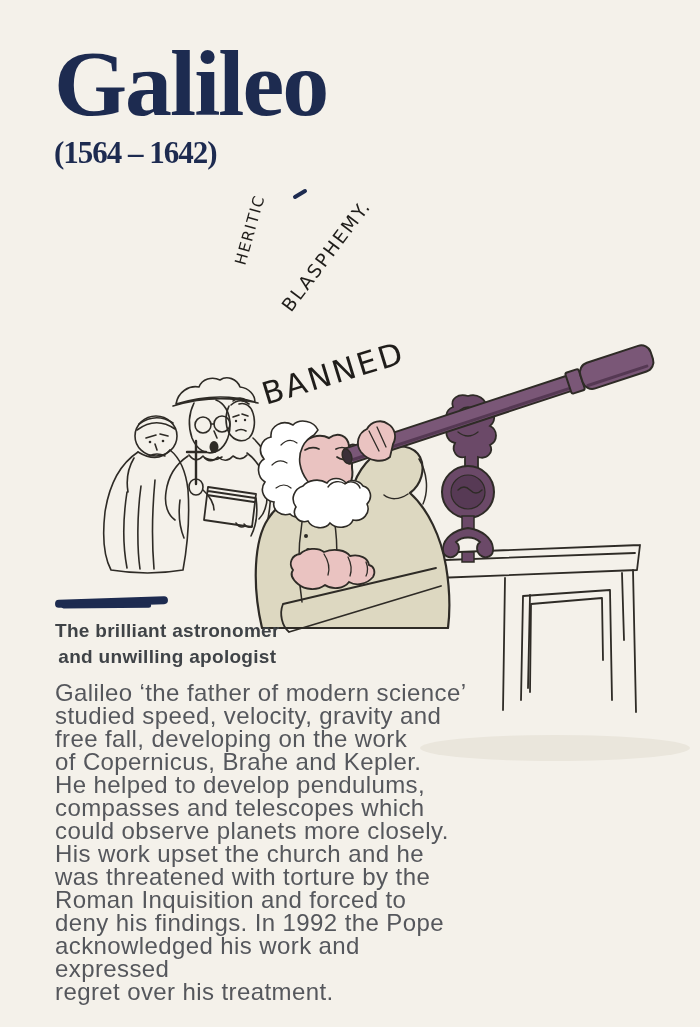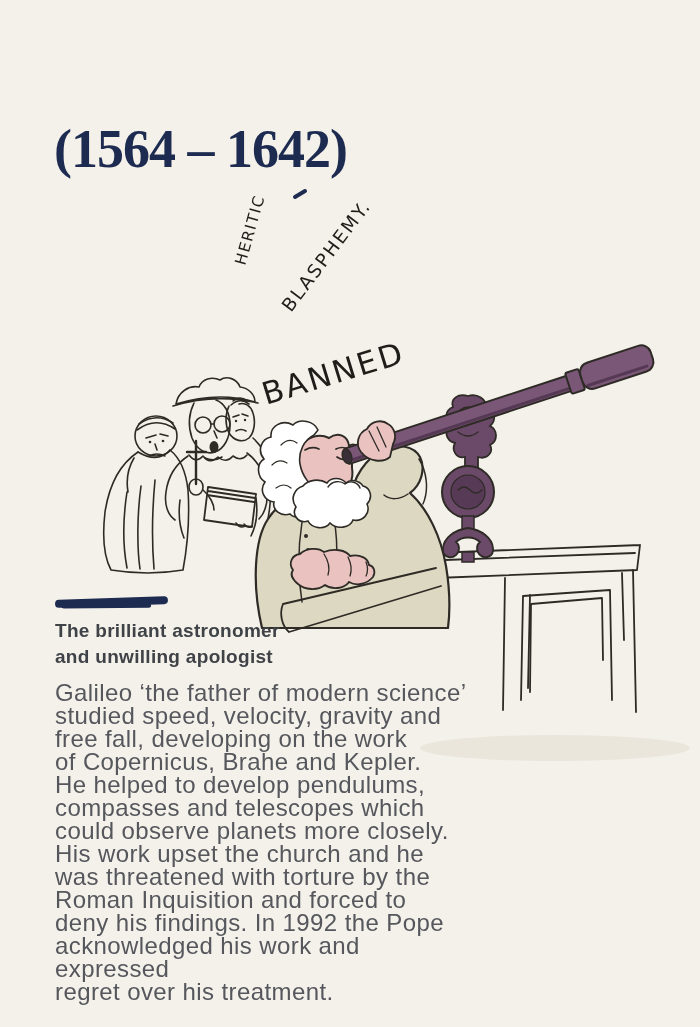--- a/index.html
+++ b/index.html
@@ -11,51 +11,52 @@
   *{margin:0;padding:0;box-sizing:border-box;}
   html,body{width:700px;height:1027px;}
   body{background:var(--bg);font-family:"Liberation Sans",sans-serif;position:relative;overflow:hidden;}
   .page{position:absolute;inset:0;}
   .title{
     position:absolute;left:54px;top:36px;
     font-family:"Liberation Serif",serif;font-weight:bold;
     font-size:94px;letter-spacing:-2px;color:var(--navy);line-height:1;
   }
   .dates{
-    position:absolute;left:54px;top:120px;
+    position:absolute;left:54px;top:136px;
     font-family:"Liberation Serif",serif;font-weight:bold;
-    font-size:54px;letter-spacing:-1px;color:var(--navy);line-height:1.1;
+    font-size:31px;letter-spacing:-1px;color:var(--navy);line-height:1.1;
   }
   .illus{position:absolute;left:0;top:0;width:700px;height:1027px;}
   .hand-word{font-family:"DejaVu Sans",sans-serif;fill:var(--hand);}
   .sketch{stroke:var(--ink);fill:none;stroke-linecap:round;stroke-linejoin:round;}
   .brush{
     position:absolute;left:55px;top:598px;width:113px;height:8px;
     background:var(--navy);border-radius:5px;transform:rotate(-2deg);
   }
   .brush:after{
     content:"";position:absolute;left:6px;top:5px;width:90px;height:5px;
     background:var(--navy);border-radius:4px;transform:rotate(1.5deg);
   }
   .heading{
     position:absolute;left:55px;top:618px;
     font-size:19px;font-weight:bold;line-height:26px;letter-spacing:.3px;
-    color:var(--heading);white-space:pre-line;
+    color:var(--heading);white-space:pre-line;text-align:center;
   }
   .body-copy{
     position:absolute;left:55px;top:681px;width:420px;
     font-size:24px;line-height:23px;letter-spacing:.4px;
     color:var(--body);white-space:pre-line;
   }
 </style>
 </head>
 <body>
 
 <div class="page">
 
+  <div class="title">Galileo</div>
   <div class="dates">(1564 – 1642)</div>
 
   <svg class="illus" viewBox="0 0 700 1027">
 
     <g>
       <text class="hand-word" x="245" y="266" font-size="15.5" letter-spacing="1.5" transform="rotate(-74 245 266)">HERITIC</text>
       <text class="hand-word" x="291" y="313" font-size="18.5" letter-spacing="2" transform="rotate(-53 291 313)">BLASPHEMY.</text>
       <text class="hand-word" x="266" y="405" font-size="31" letter-spacing="2.5" transform="rotate(-17 266 405)">BANNED</text>
       <path d="M295,197 L305,191" stroke="#1d2b50" stroke-width="4" stroke-linecap="round"></path>
     </g>

